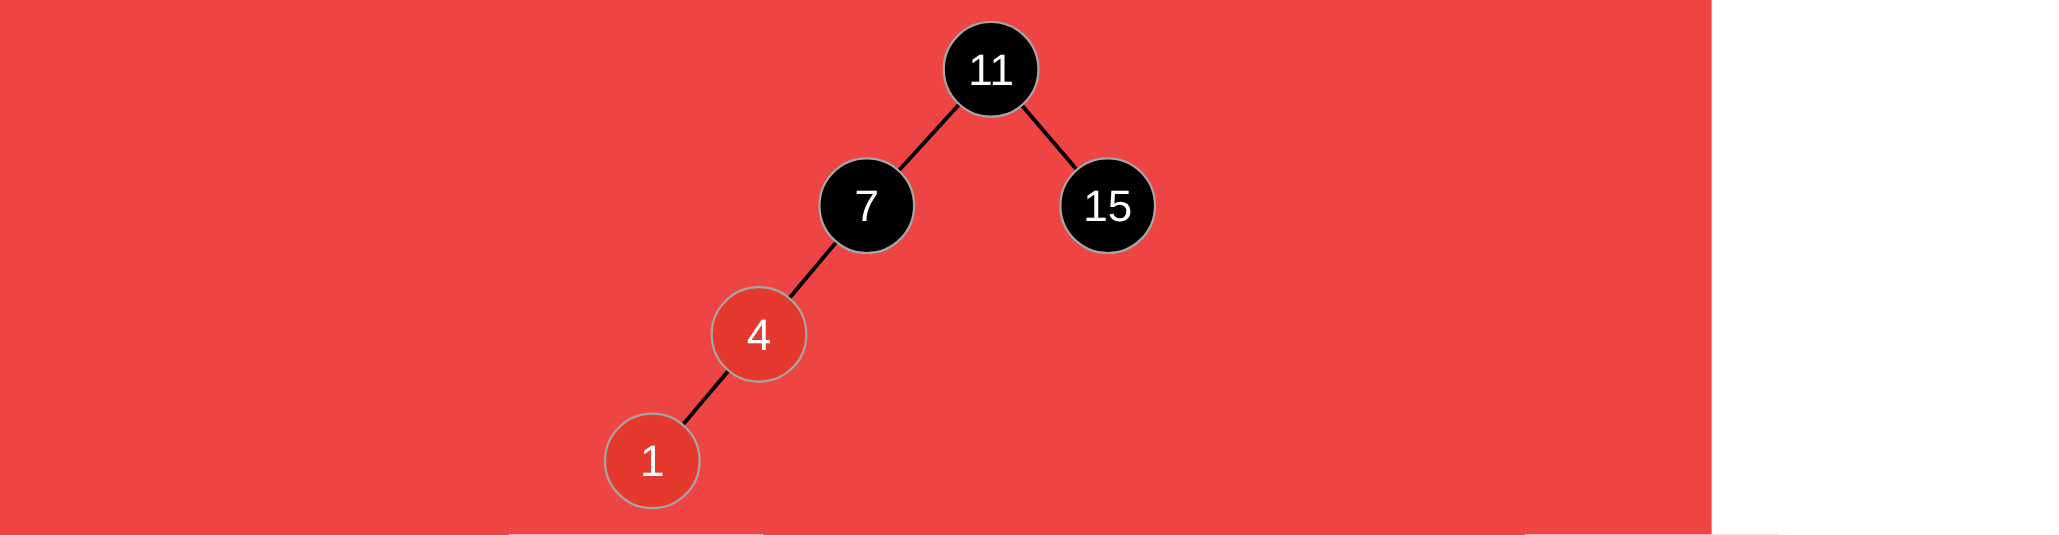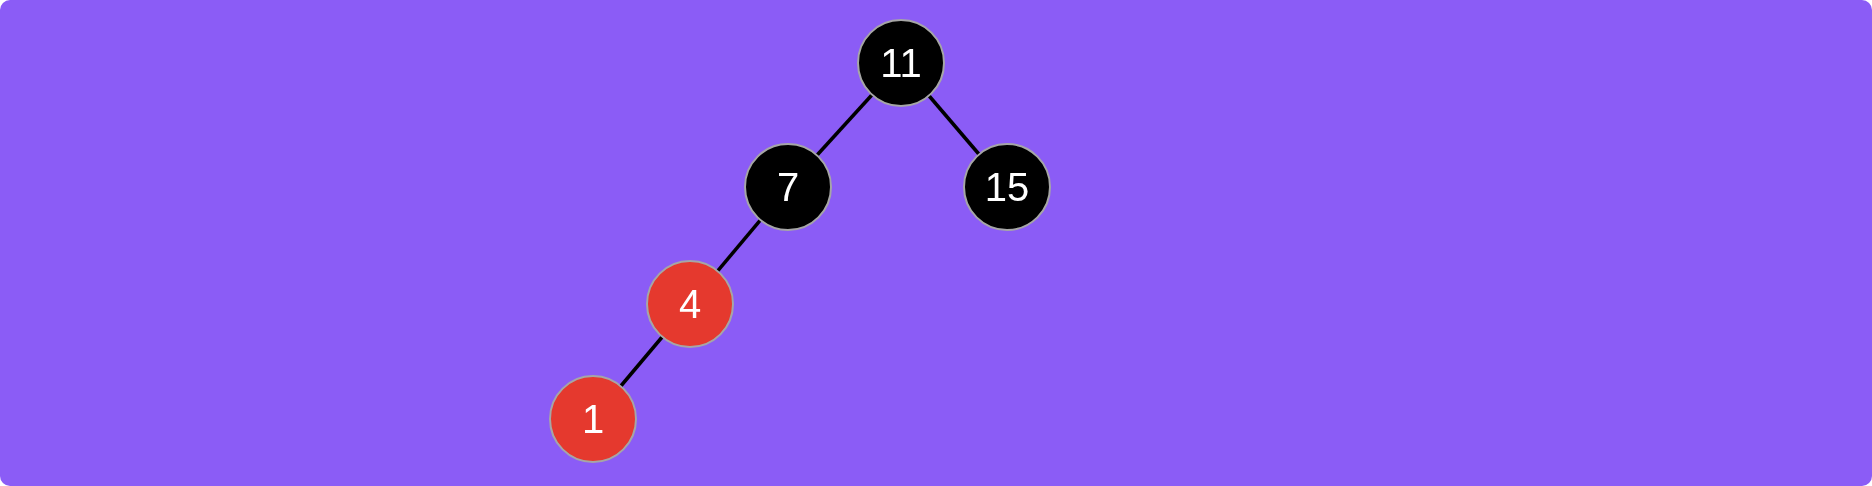--- a/index.html
+++ b/index.html
@@ -2,26 +2,25 @@
 <html><head>
 <meta charset="utf-8">
 <style>
   html, body {
     margin: 0;
     padding: 0;
     background: #ffffff;
   }
   .stage {
     position: relative;
-    width: 1872px;
+    width: 1556px;
     height: 486px;
-    background: #8b5cf6;
+    background: #ef4444;
     overflow: hidden;
     font-family: "Liberation Sans", sans-serif;
-    border-radius: 10px;
   }
   svg {
     display: block;
     width: 1872px;
     height: 486px;
   }
   .node-label {
     font-family: "Liberation Sans", sans-serif;
     font-size: 40px;
     font-weight: 400;

